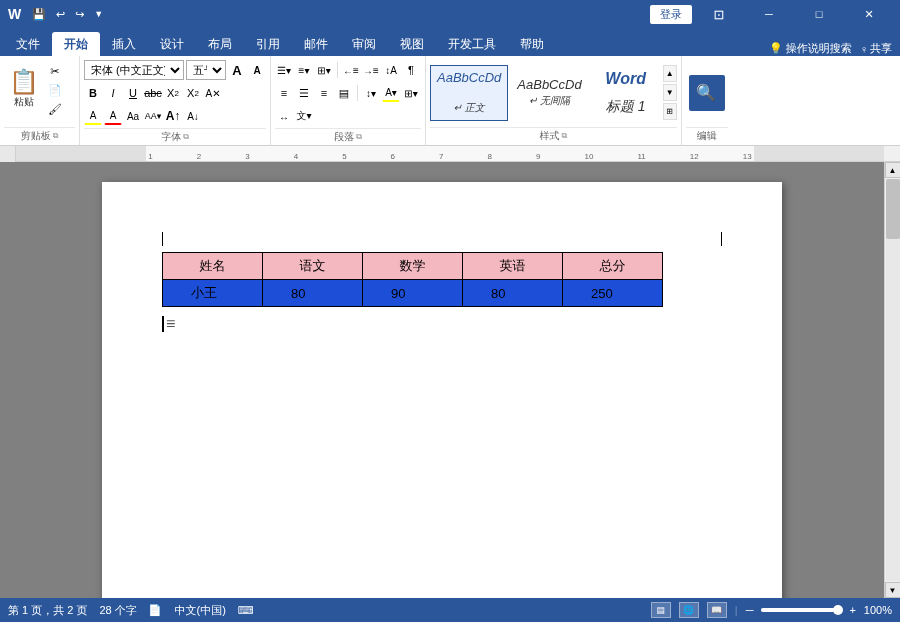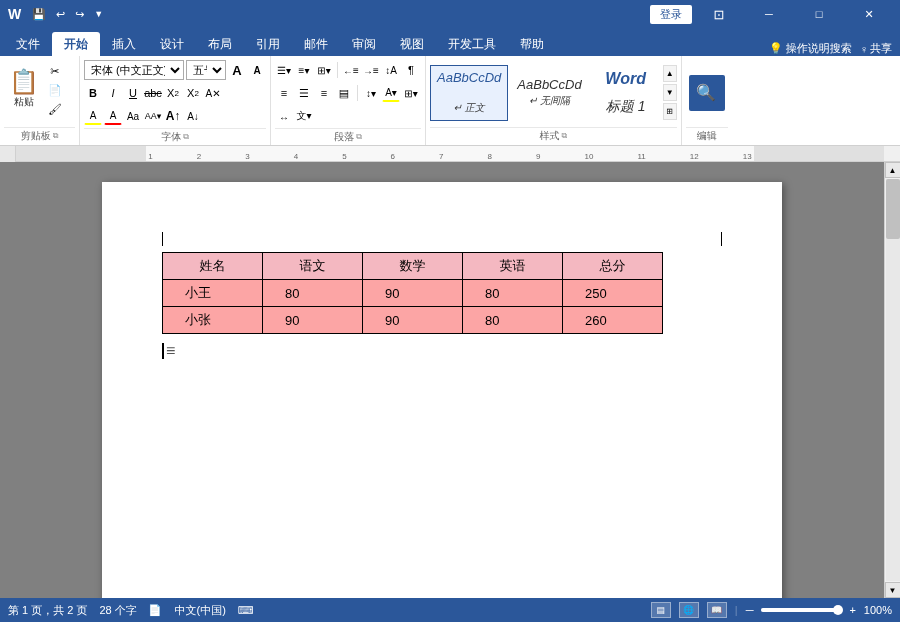--- a/index.html
+++ b/index.html
@@ -77,27 +77,27 @@
       align-items: center;
     }
     .scroll-arrow { width: 16px; height: 16px; background: #e8e8e8; display: flex; align-items: center; justify-content: center; font-size: 8px; cursor: pointer; border: 1px solid #c0c0c0; }
     .scroll-track { flex: 1; width: 14px; background: #e8e8e8; margin: 1px; position: relative; }
     .scroll-thumb { width: 14px; height: 60px; background: #c0c0c0; position: absolute; top: 0; left: 0; cursor: pointer; border-radius: 2px; }
 
     
     .word-table { border-collapse: collapse; margin-top: 20px; }
     .word-table th, .word-table td {
       border: 1px solid #000;
-      padding: 4px 22px;
+      padding: 4px 28px;
       font-size: 13px;
       min-width: 100px;
     }
     .word-table thead tr { background: #f4b8c1; }
     .word-table th { font-weight: normal; }
-    .word-table tbody tr td { background: #fca5a5; }
+    .word-table tbody tr td { background: #1d4ed8; }
     @keyframes blink { 50% { opacity: 0; } }
 
     
     .status-bar {
       height: 24px;
       background: #2b579a;
       display: flex;
       align-items: center;
       justify-content: space-between;
       padding: 0 8px;
@@ -346,27 +346,20 @@
             </tr>
           </thead>
           <tbody>
             <tr>
               <td>小王</td>
               <td>80</td>
               <td>90</td>
               <td>80</td>
               <td>250</td>
             </tr>
-            <tr>
-              <td>小张</td>
-              <td>90</td>
-              <td>90</td>
-              <td>80</td>
-              <td>260</td>
-            </tr>
           </tbody>
         </table>
 
         <div style="margin-top:8px;display:flex;align-items:center;">
           <span style="width:2px;height:16px;background:black;display:inline-block;"></span>
           <span style="font-size:16px;margin-left:2px;color:#555;">≡</span>
         </div>
       </div>
     </div>
 

